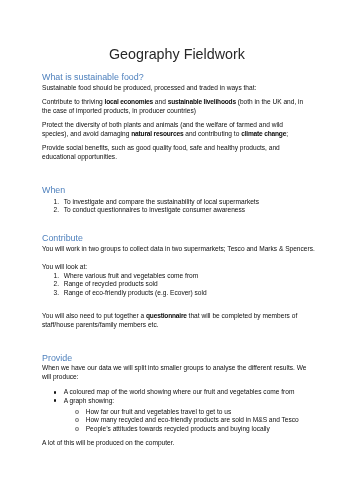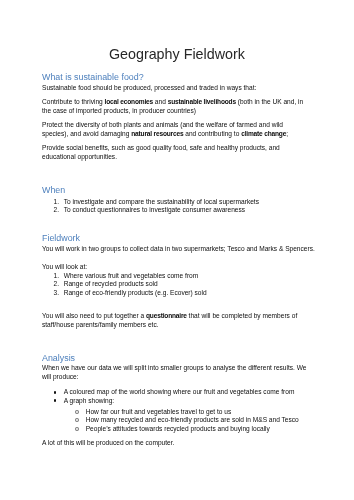--- a/index.html
+++ b/index.html
@@ -61,42 +61,42 @@
       <div><span>educational opportunities.</span></div>
     </div>
 
   <h2 class="blk head" style="top:184.2px">When</h2>
 
   <ol class="blk lst" style="top:197.6px">
       <li class="row"><span class="mk">1.</span><span>To investigate and compare the sustainability of local supermarkets</span></li>
       <li class="row"><span class="mk">2.</span><span>To conduct questionnaires to investigate consumer awareness</span></li>
     </ol>
 
-  <h2 class="blk head" style="top:232.2px">Fieldwork</h2>
+  <h2 class="blk head" style="top:232.2px">Contribute</h2>
 
   <div class="blk para" style="top:244.35px">
       <div><span>You will work in two groups to collect data in two supermarkets; Tesco and Marks &amp; Spencers.</span></div>
     </div>
 
   <div class="blk para" style="top:261.75px">
       <div><span>You will look at:</span></div>
     </div>
 
   <ol class="blk lst" style="top:271.5px">
       <li class="row"><span class="mk">1.</span><span>Where various fruit and vegetables come from</span></li>
       <li class="row"><span class="mk">2.</span><span>Range of recycled products sold</span></li>
       <li class="row"><span class="mk">3.</span><span>Range of eco-friendly products (e.g. Ecover) sold</span></li>
     </ol>
 
   <div class="blk para" style="top:310.65px">
       <div><span>You will also need to put together a </span><b>questionnaire</b><span> that will be completed by members of</span></div>
       <div><span>staff/house parents/family members etc.</span></div>
     </div>
 
-  <h2 class="blk head" style="top:351.8px">Analysis</h2>
+  <h2 class="blk head" style="top:351.8px">Provide</h2>
 
   <div class="blk para" style="top:363.05px">
       <div><span>When we have our data we will split into smaller groups to analyse the different results. We</span></div>
       <div><span>will produce:</span></div>
     </div>
 
   <ul class="blk lst" style="top:388.3px">
       <li class="row"><span class="dot"></span><span>A coloured map of the world showing where our fruit and vegetables come from</span></li>
       <li class="row"><span class="dot"></span><span>A graph showing:</span></li>
     </ul>

